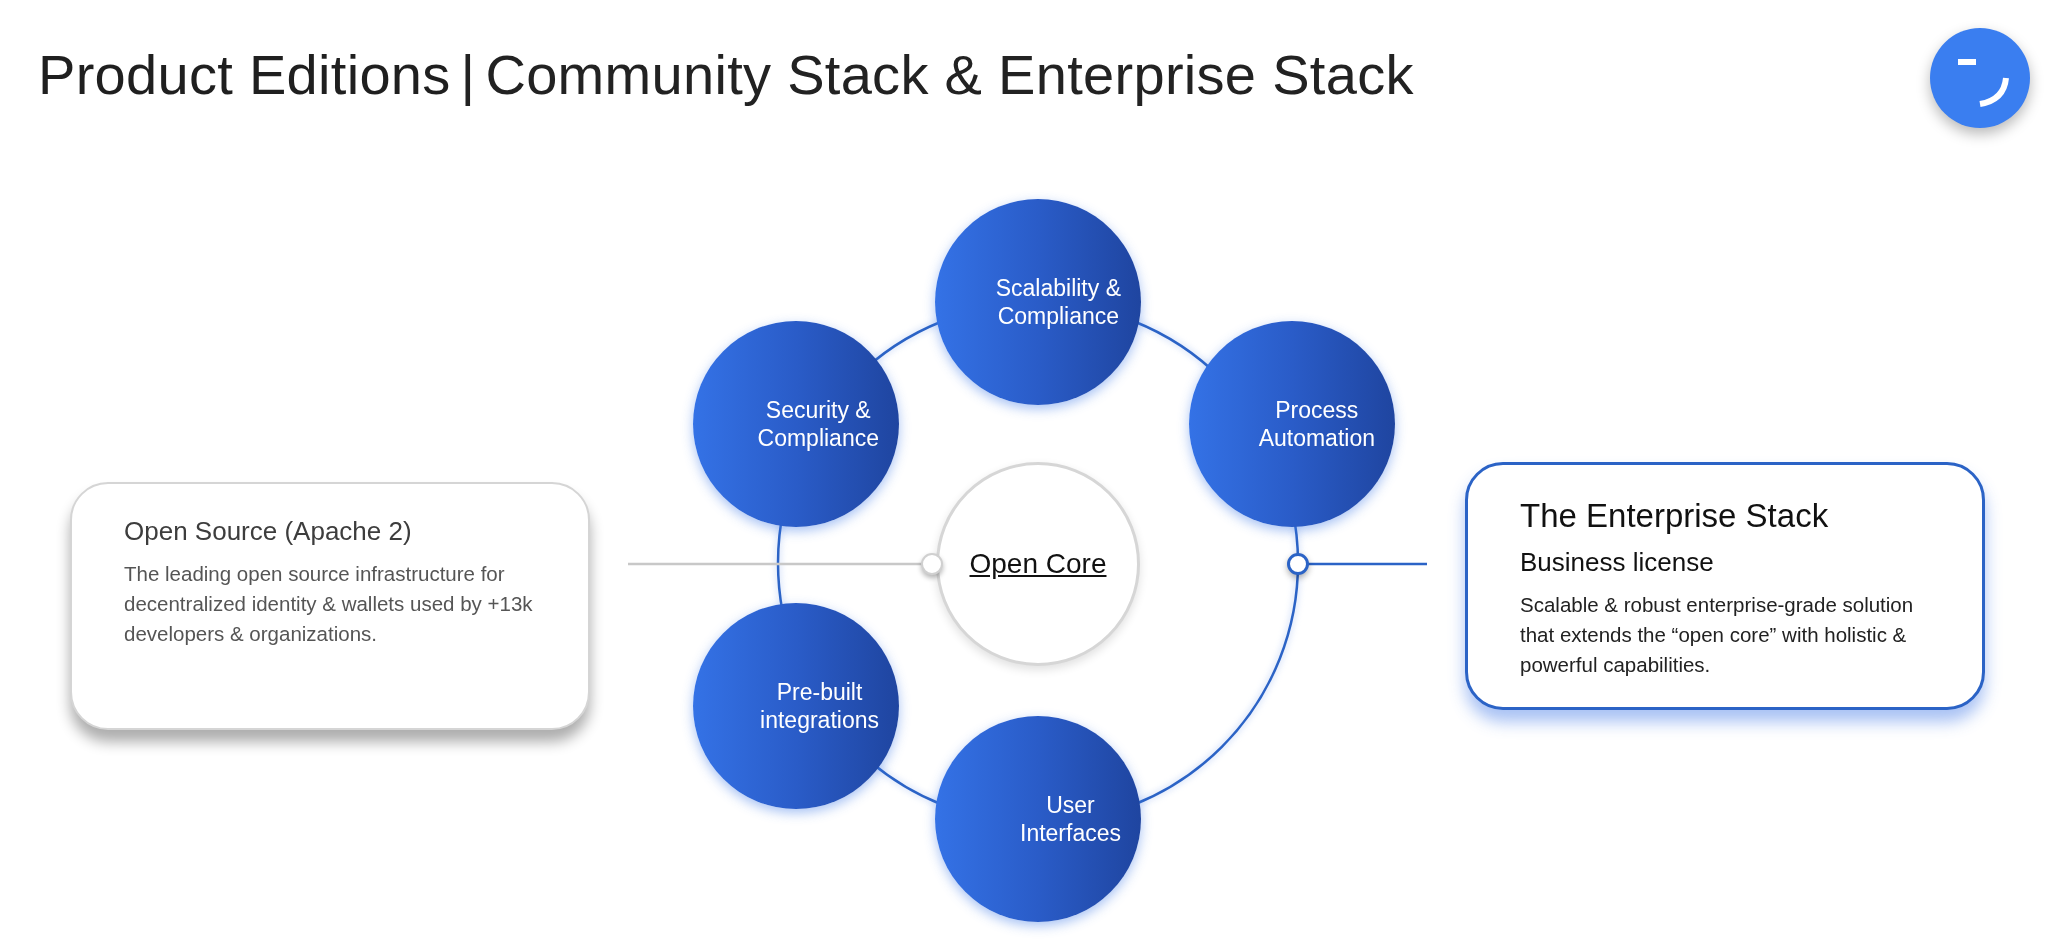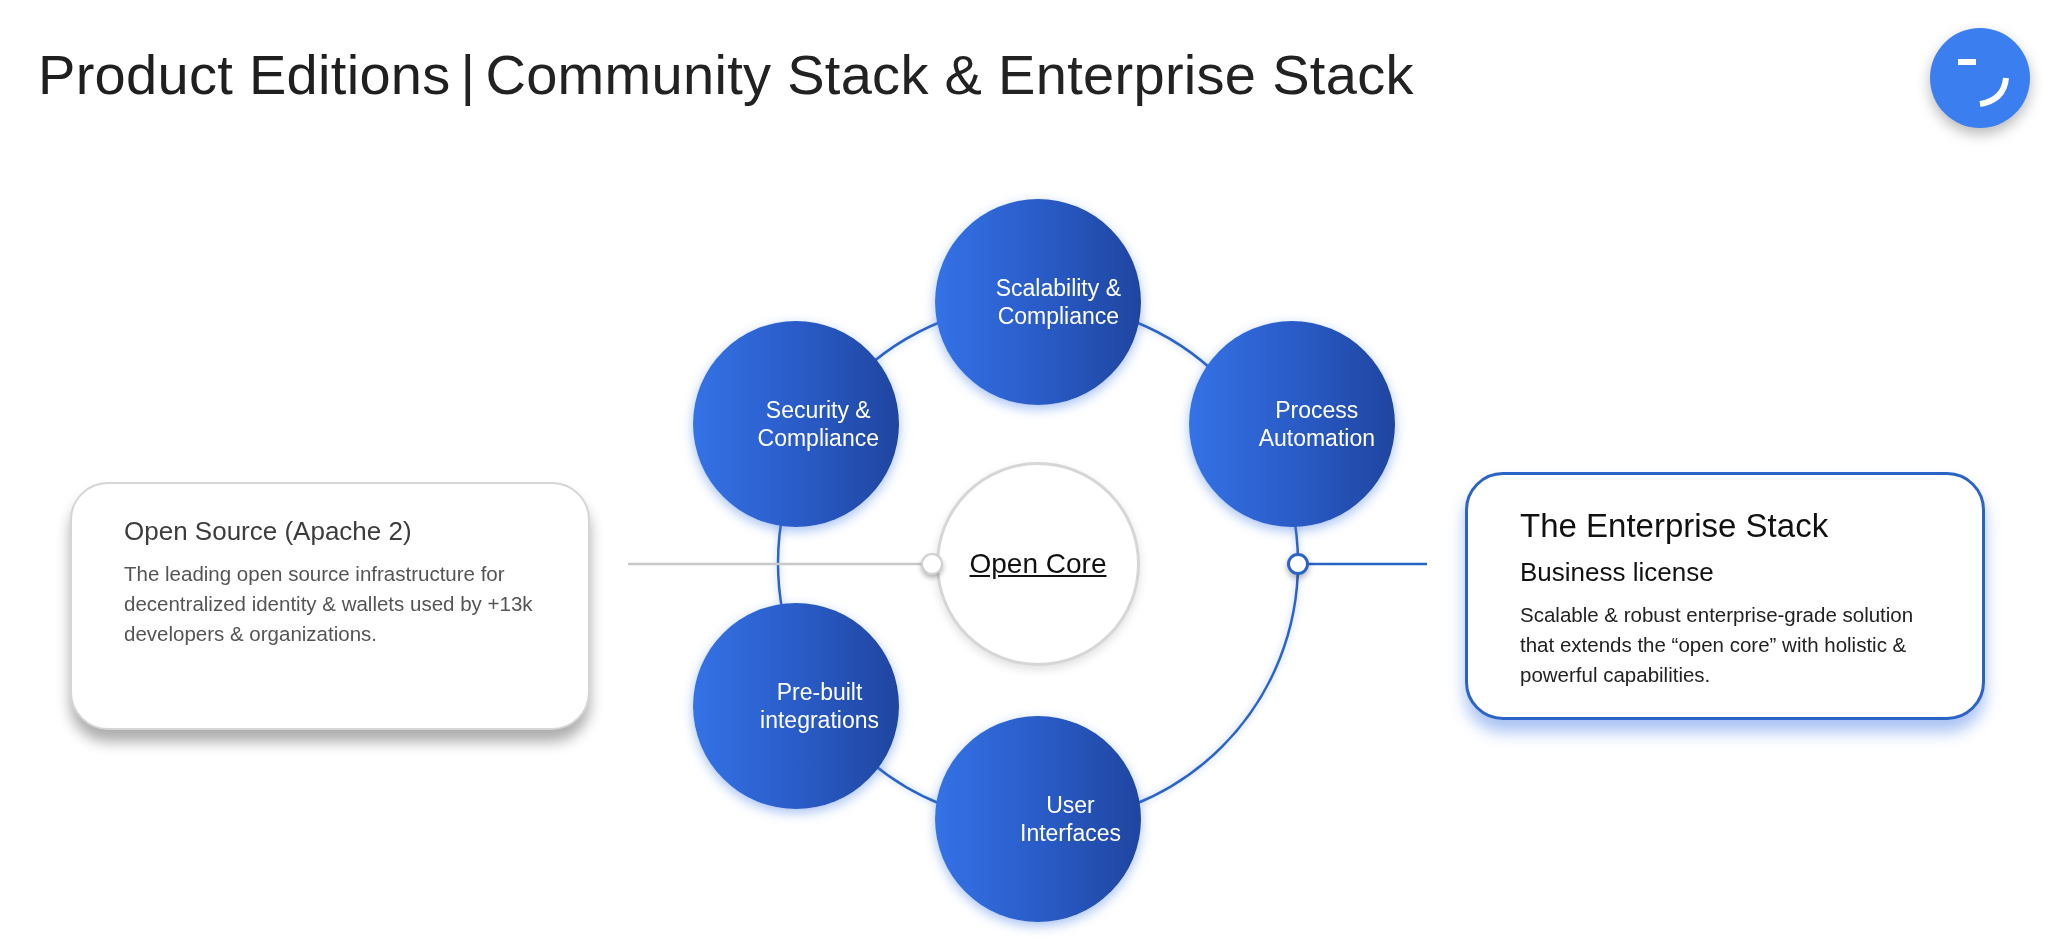--- a/index.html
+++ b/index.html
@@ -54,21 +54,21 @@
     background: #ffffff;
     border-radius: 38px;
     padding: 32px 52px;
   }
   .card.community {
     left: 70px; top: 482px; width: 520px; height: 248px;
     border: 2px solid #d5d5d5;
     box-shadow: 0 12px 14px rgba(0,0,0,0.32);
   }
   .card.enterprise {
-    left: 1465px; top: 472px; width: 520px; height: 248px;
+    left: 1465px; top: 462px; width: 520px; height: 248px;
     border: 3px solid #2b63c6;
     box-shadow: 0 12px 16px rgba(64,120,230,0.45);
   }
   .card .c-title {
     font-size: 33px;
     margin-bottom: 12px;
     white-space: nowrap;
   }
   .card .c-sub {
     font-size: 26px;

